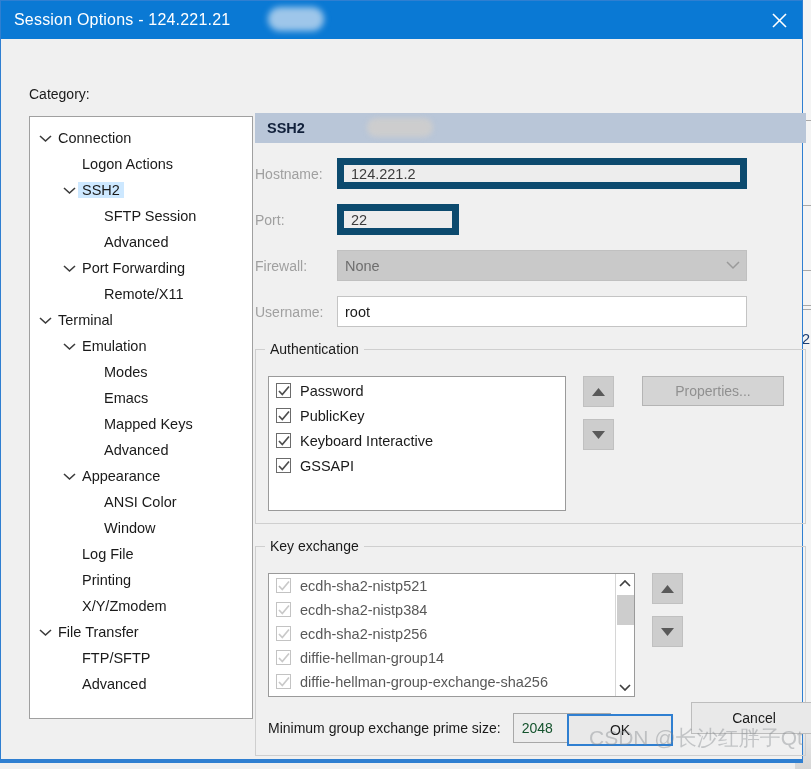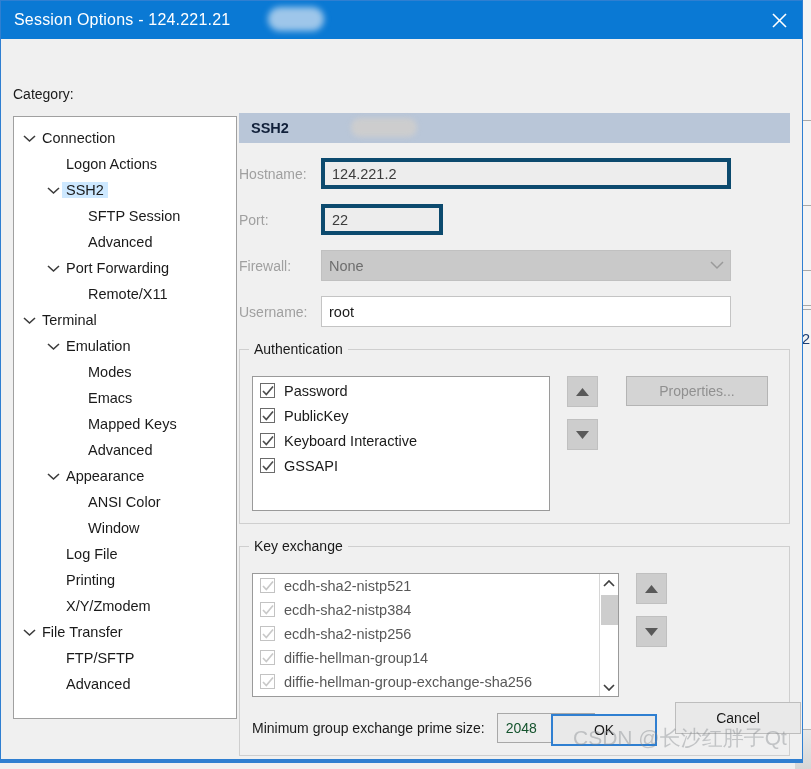--- a/index.html
+++ b/index.html
@@ -59,21 +59,21 @@
     filter: blur(3px);
   }
   #close-btn {
     position: absolute; right: 0; top: 0; width: 46px; height: 38px;
     display: flex; align-items: center; justify-content: center;
     cursor: pointer;
   }
   #close-btn svg { display: block; }
 
   
-  #dlg-body { flex: 1 1 auto; position: relative; }
+  #dlg-body { flex: 1 1 auto; position: relative; margin-left: 16px; }
 
   #cat-label {
     position: absolute; left: 12px; top: 47px;
     font-size: 14px; color: #1a1a1a;
   }
 
   
   #tree {
     position: absolute; left: 12px; top: 77px;
     width: 224px; height: 603px;
@@ -110,21 +110,21 @@
   }
 
   
   .field-row { display: flex; align-items: center; margin-top: 15px; }
   .field-label {
     width: 82px; flex: 0 0 82px;
     font-size: 14px; color: #a0a0a0;
   }
   .textbox {
     height: 31px; background: #ededed;
-    border: 4px solid #0c4a6e;
+    border: 7px solid #0c4a6e;
     display: flex; align-items: center; padding: 0 7px;
     font-size: 14.5px; color: #3c3c3c;
     position: relative;
   }
   .textbox.w-long { width: 410px; }
   .textbox.w-short { width: 122px; }
   .textbox.enabled { background: #ffffff; border: 1px solid #c4c4c4; color: #1a1a1a; }
   #host-redact {
     position: absolute; left: 112px; top: 5px;
     width: 66px; height: 19px; border-radius: 9px;

